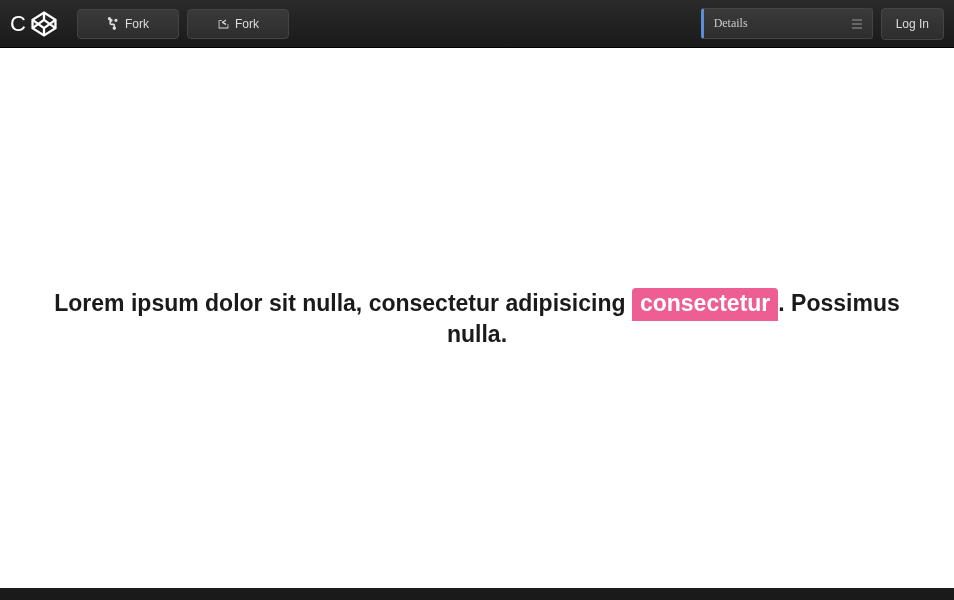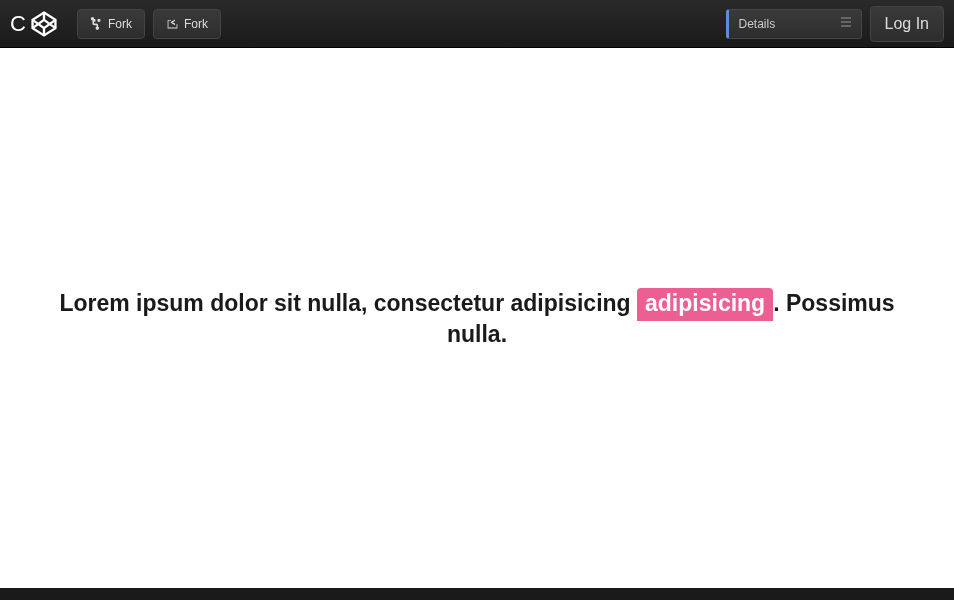--- a/index.html
+++ b/index.html
@@ -29,21 +29,21 @@
     .logo svg {
       width: 26px;
       height: 26px;
       margin: 0 2px;
     }
     
     .toolbar-btn {
       background: linear-gradient(to bottom, #3a3a3a, #2d2d2d);
       border: 1px solid #444;
       color: #ddd;
-      padding: 7px 12px;
+      padding: 7px 29px;
       border-radius: 4px;
       font-size: 12px;
       display: flex;
       align-items: center;
       gap: 5px;
       cursor: pointer;
     }
     
     .toolbar-btn svg {
       width: 13px;
@@ -54,45 +54,47 @@
     .spacer { flex: 1; }
     
     .details-select {
       background: linear-gradient(to bottom, #3a3a3a, #2d2d2d);
       border: 1px solid #444;
       border-left: 3px solid #5a8fd6;
       color: #ccc;
       padding: 7px 10px;
       border-radius: 3px;
       font-size: 12px;
-      width: 136px;
+      width: 172px;
       display: flex;
+      align-items: center;
       justify-content: space-between;
       cursor: pointer;
+      font-family: Liberation Serif, serif;
     }
     
     .details-select .bars {
       display: flex;
       flex-direction: column;
       gap: 2px;
     }
     .details-select .bars span {
       width: 10px;
       height: 2px;
       background: #666;
       display: block;
     }
     
     .auth-btn {
       background: linear-gradient(to bottom, #3a3a3a, #2d2d2d);
       border: 1px solid #444;
       color: #ddd;
       padding: 8px 14px;
       border-radius: 4px;
-      font-size: 16px;
+      font-size: 12px;
       cursor: pointer;
     }
     
     .content {
       height: 540px;
       display: flex;
       align-items: center;
       justify-content: center;
       padding: 0 40px;
     }
@@ -163,17 +165,17 @@
   </div>
 
   <button class="auth-btn">
     <span>Log In</span>
   </button>
 
 </div>
 
 <div class="content">
   <p class="demo-text">
-    <span>Lorem ipsum dolor sit nulla, consectetur adipisicing </span><span class="highlight">adipisicing</span><span>. Possimus nulla.</span>
+    <span>Lorem ipsum dolor sit nulla, consectetur adipisicing </span><span class="highlight">consectetur</span><span>. Possimus nulla.</span>
   </p>
 </div>
 
 <div class="footer"></div>
 
 </body></html>

